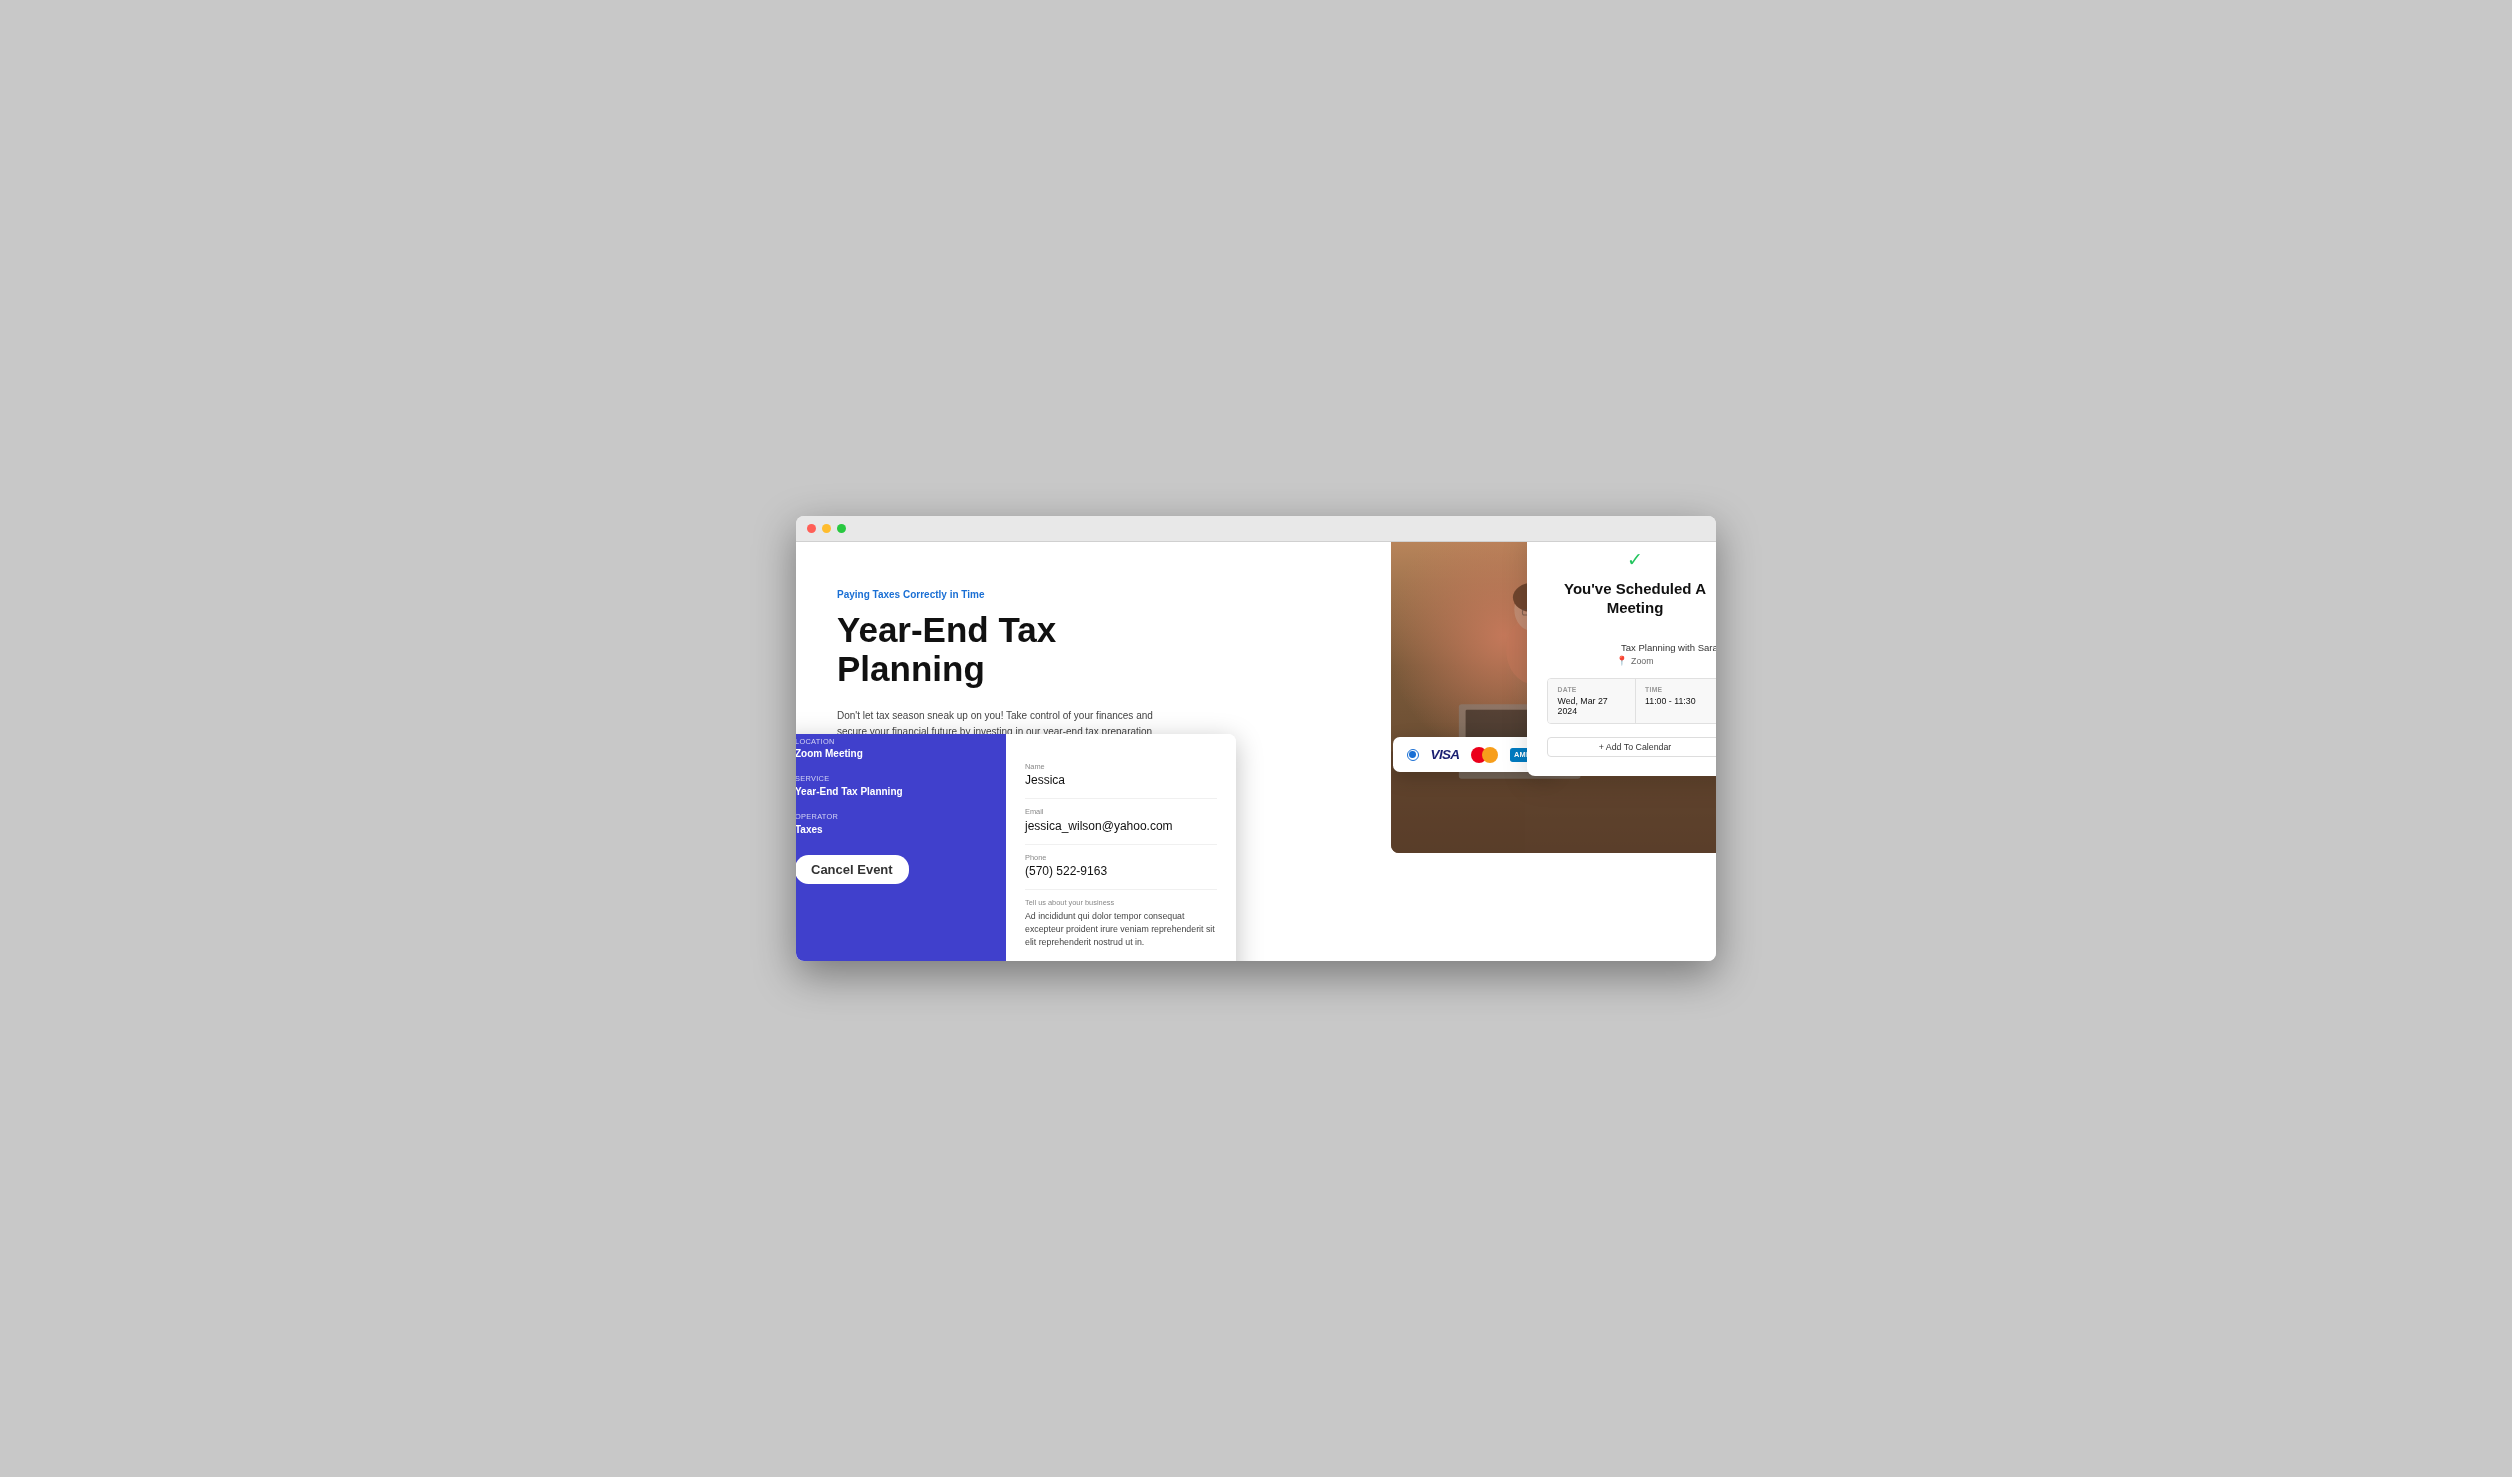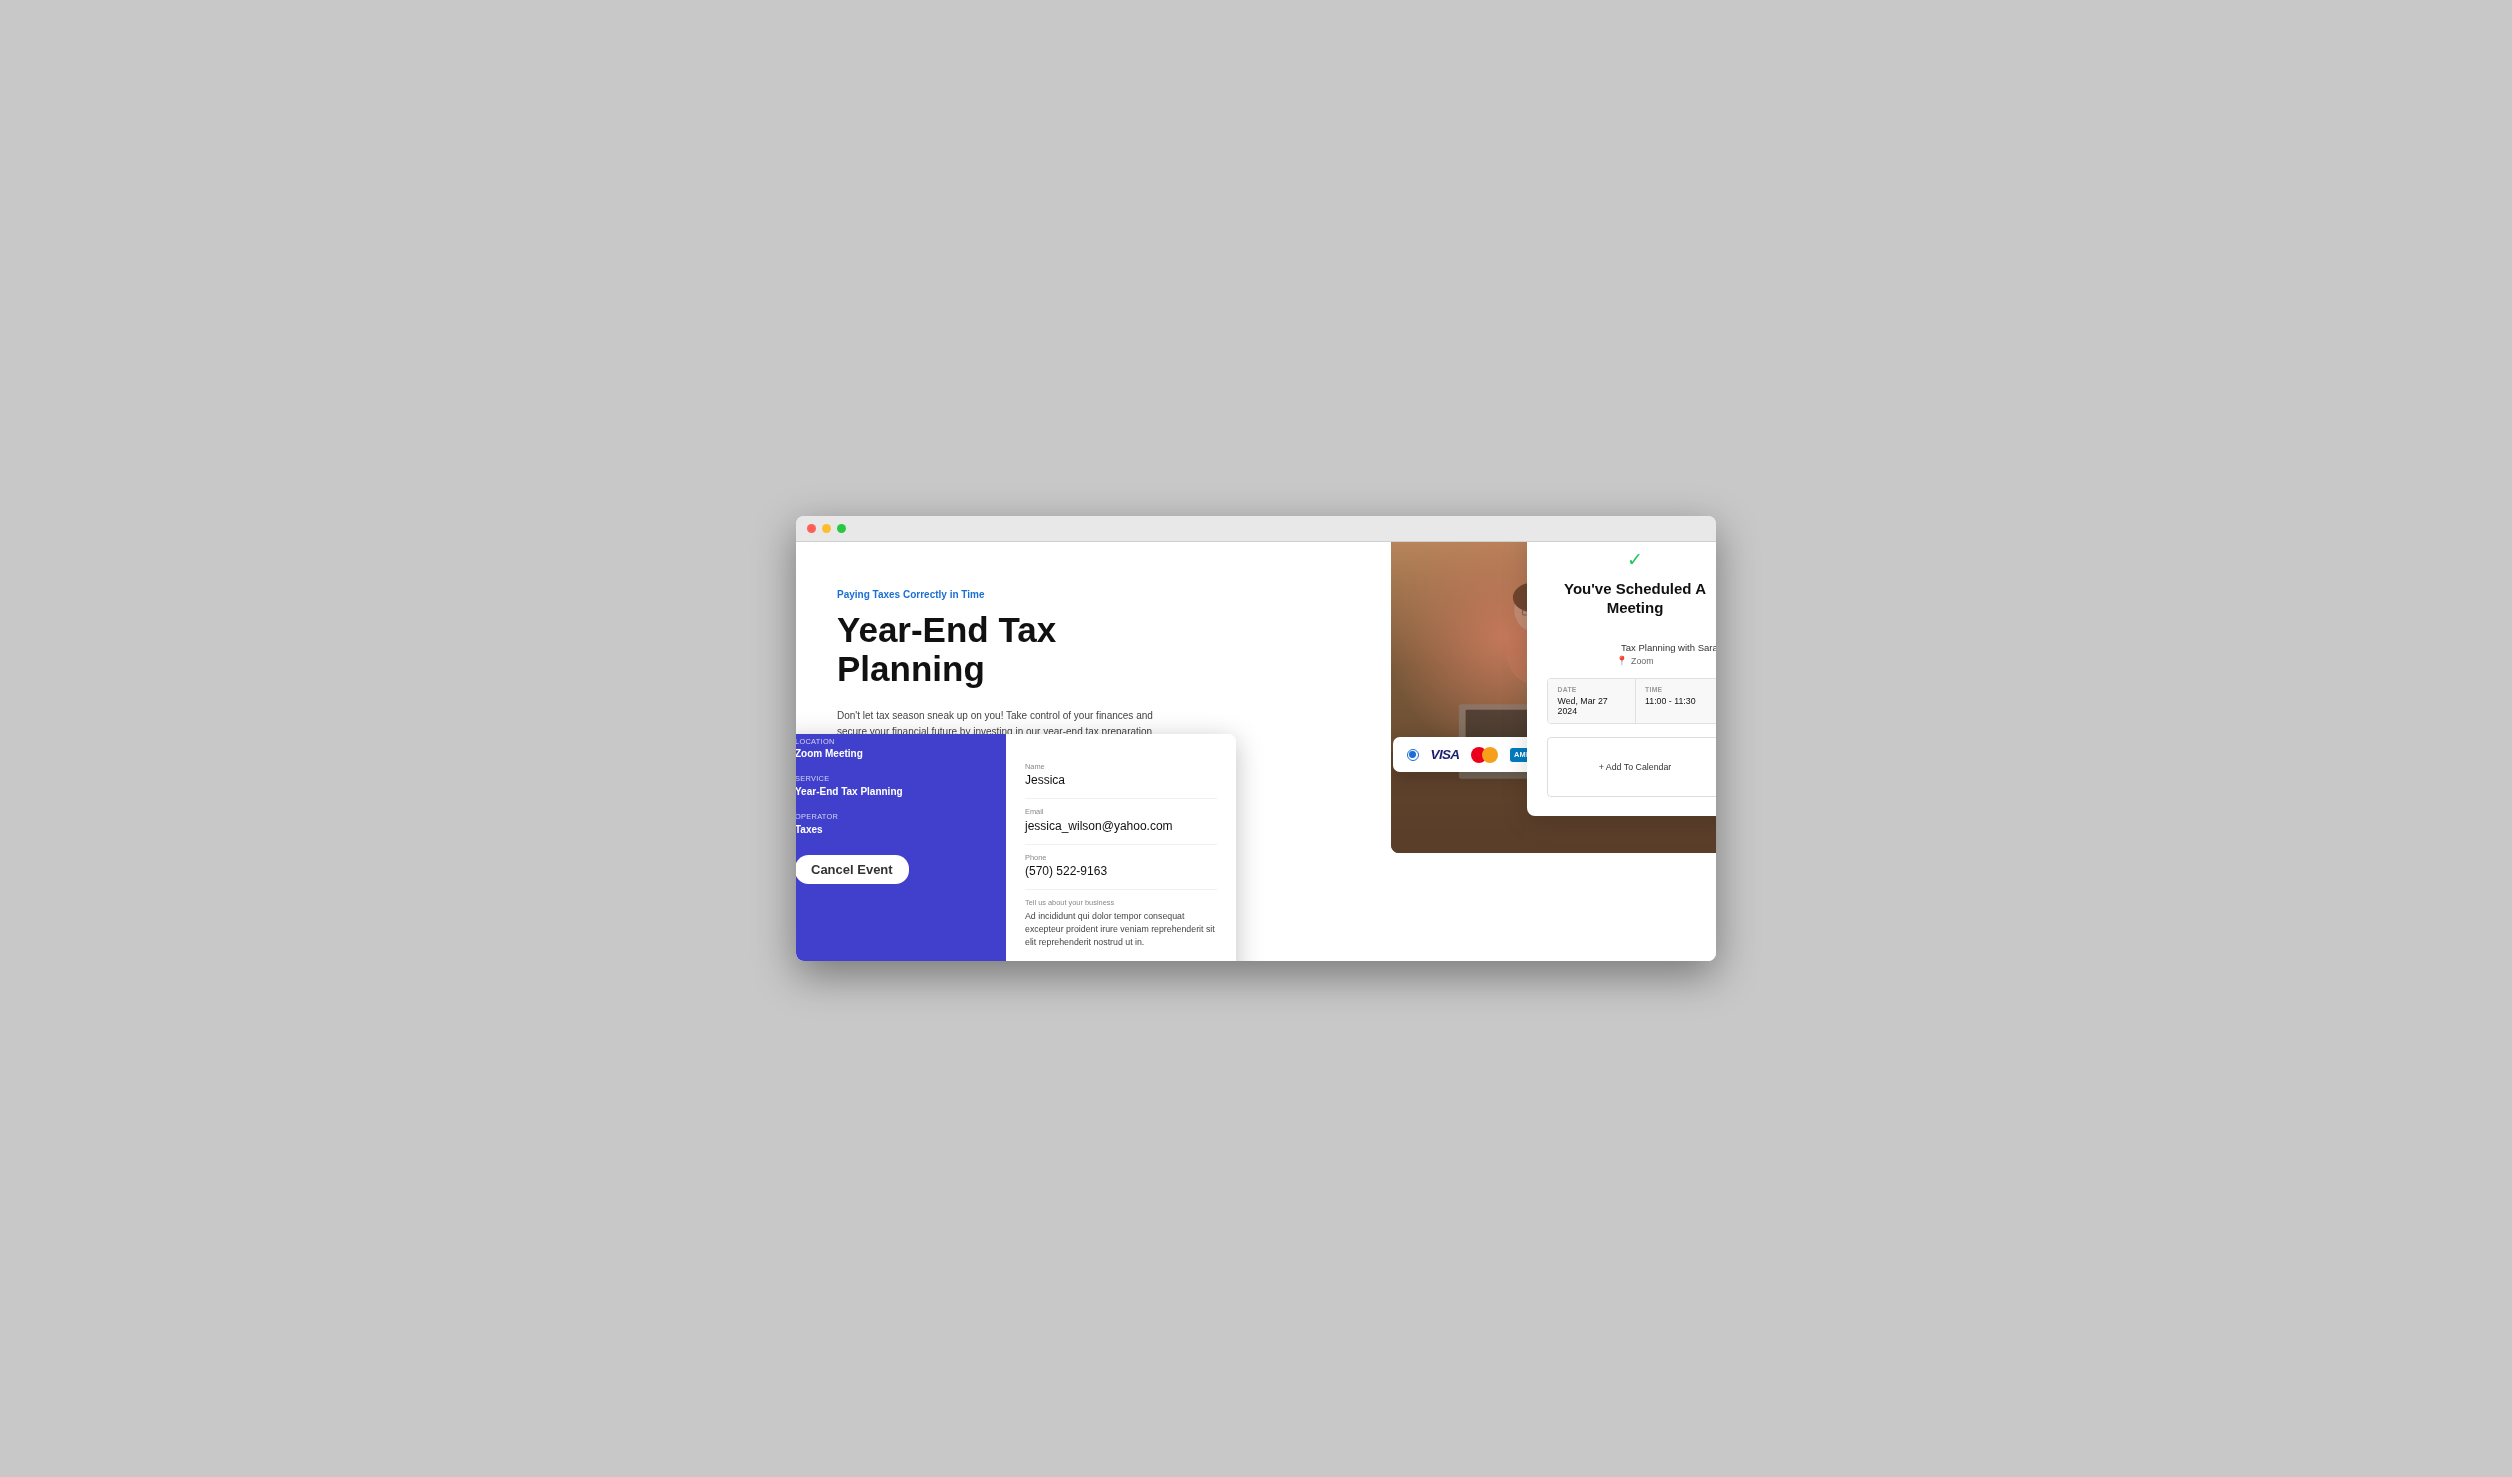--- a/index.html
+++ b/index.html
@@ -282,21 +282,21 @@
       font-size: 8.8px;
       color: #111;
       font-weight: 500;
     }
 
     .add-calendar-btn {
       width: 100%;
       background: white;
       border: 1px solid #ddd;
       border-radius: 4px;
-      padding: 24px;
+      padding: 4px;
       font-size: 8.8px;
       color: #333;
       cursor: pointer;
       display: flex;
       align-items: center;
       justify-content: center;
       gap: 4px;
     }
 
     

